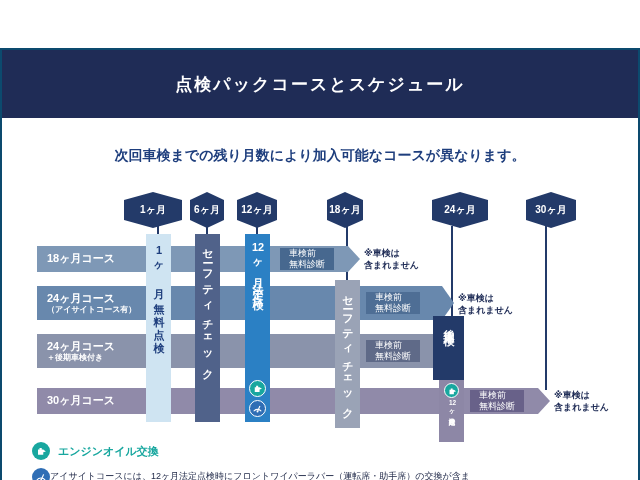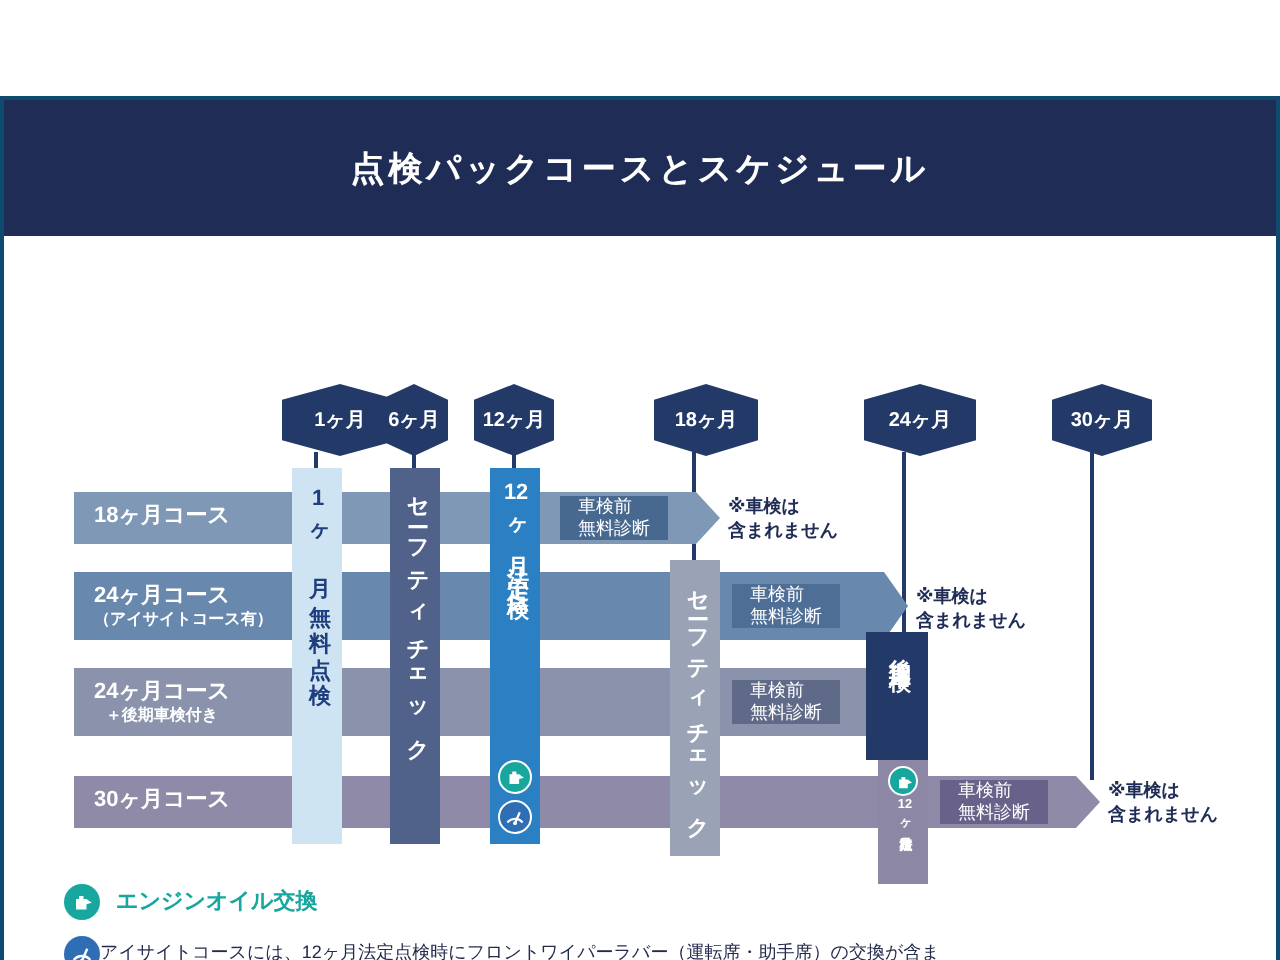--- a/index.html
+++ b/index.html
@@ -14,21 +14,21 @@
               color:#1e3e7d; font-size:14px; font-weight:bold; }
 
   .badge { position:absolute; top:142px; height:36px; background:#233a69; color:#fff;
            font-size:10px; font-weight:bold; display:flex; align-items:center; justify-content:center;
            clip-path:polygon(50% 0,100% 22%,100% 78%,50% 100%,0 78%,0 22%); }
   .vline { position:absolute; width:2px; background:#233a69; }
 
   .bar { position:absolute; display:flex; align-items:center; color:#fff; padding-left:10px; }
   .bar.arrow { clip-path:polygon(0 0,calc(100% - 12px) 0,100% 50%,calc(100% - 12px) 100%,0 100%); }
   .bar-label { font-size:11px; font-weight:bold; line-height:1.2; }
-  .bar-label .sub { display:block; font-size:8px; font-weight:bold;text-align:center; }
+  .bar-label .sub { display:block; font-size:8px; font-weight:bold; }
 
   .diag { position:absolute; color:#fff; font-size:9px; font-weight:normal; line-height:1.25;
           display:flex; align-items:center; justify-content:center; text-align:left; white-space:pre-line; }
   .note { position:absolute; color:#1f2c56; font-size:9px; font-weight:bold; line-height:1.3;
           white-space:pre-line; width:70px; }
 
   .col { position:absolute; display:flex; flex-direction:column; align-items:center; }
   .vtext { writing-mode:vertical-rl; text-orientation:upright; font-weight:bold; color:#fff; }
   .tcu { text-combine-upright:all; }
 
@@ -40,25 +40,26 @@
 </style>
 </head>
 <body>
 
 <div class="stage">
 
   <header class="banner">
     <h1>点検パックコースとスケジュール</h1>
   </header>
 
+  <div class="subtitle">次回車検までの残り月数により加入可能なコースが異なります。</div>
 
-  <div class="badge" style="left:139px;width:58px">1ヶ月</div>
+  <div class="badge" style="left:122px;width:58px">1ヶ月</div>
   <div class="badge" style="left:188px;width:34px">6ヶ月</div>
   <div class="badge" style="left:235px;width:40px">12ヶ月</div>
-  <div class="badge" style="left:325px;width:52px">18ヶ月</div>
+  <div class="badge" style="left:325px;width:36px">18ヶ月</div>
   <div class="badge" style="left:430px;width:56px">24ヶ月</div>
   <div class="badge" style="left:524px;width:50px">30ヶ月</div>
 
   <div class="vline" style="left:155px;top:176px;height:9px"></div>
   <div class="vline" style="left:204px;top:176px;height:9px"></div>
   <div class="vline" style="left:254px;top:176px;height:9px"></div>
   <div class="vline" style="left:344px;top:176px;height:56px"></div>
   <div class="vline" style="left:449px;top:176px;height:92px"></div>
   <div class="vline" style="left:543px;top:176px;height:164px"></div>
 

